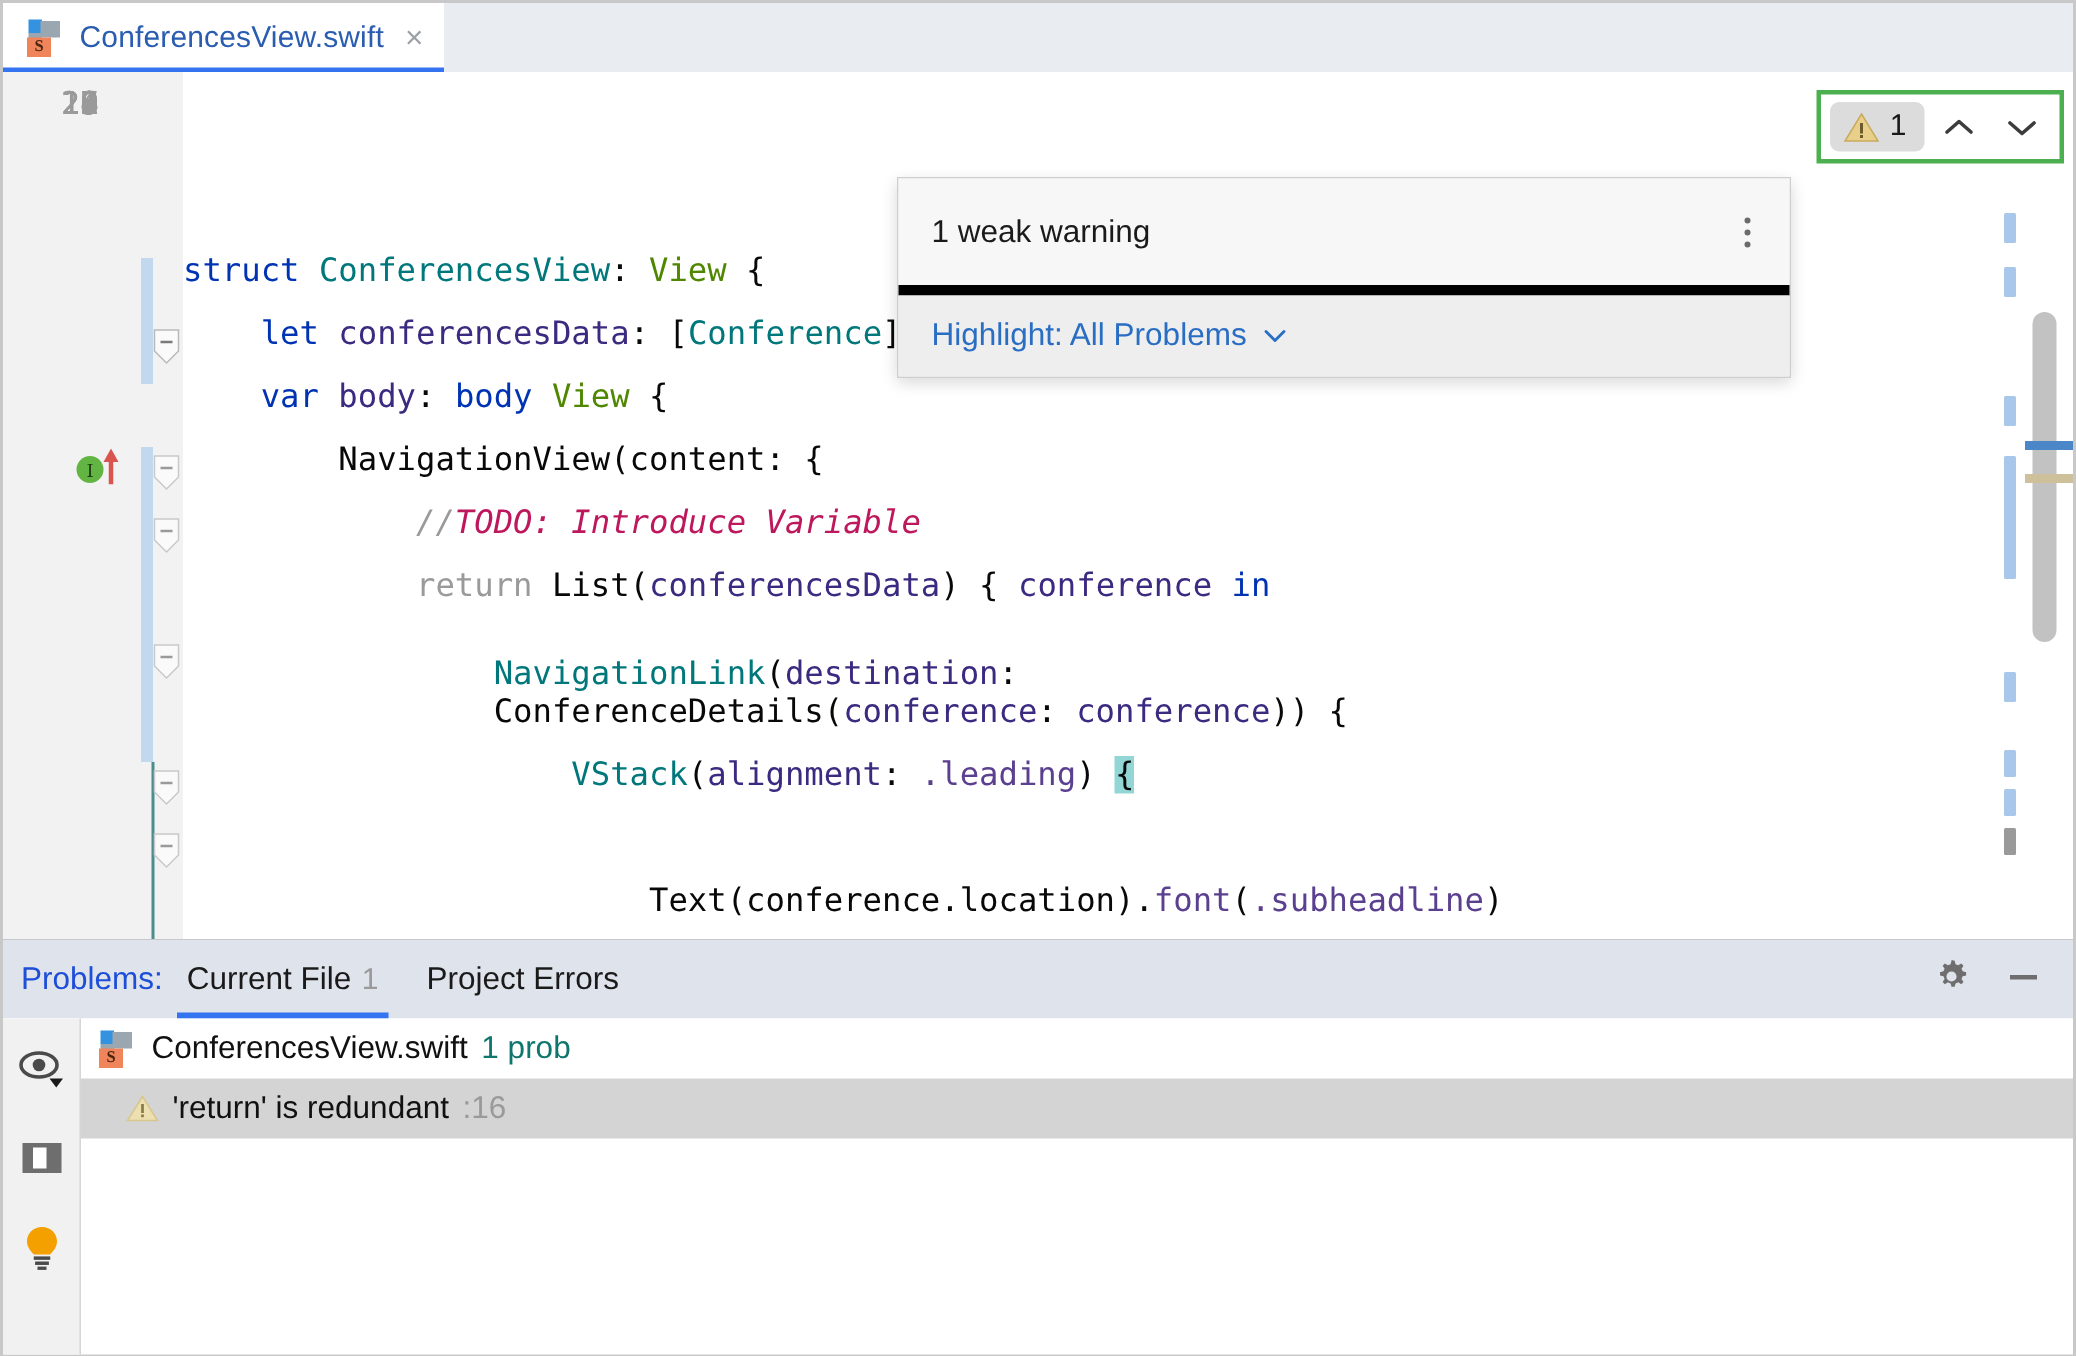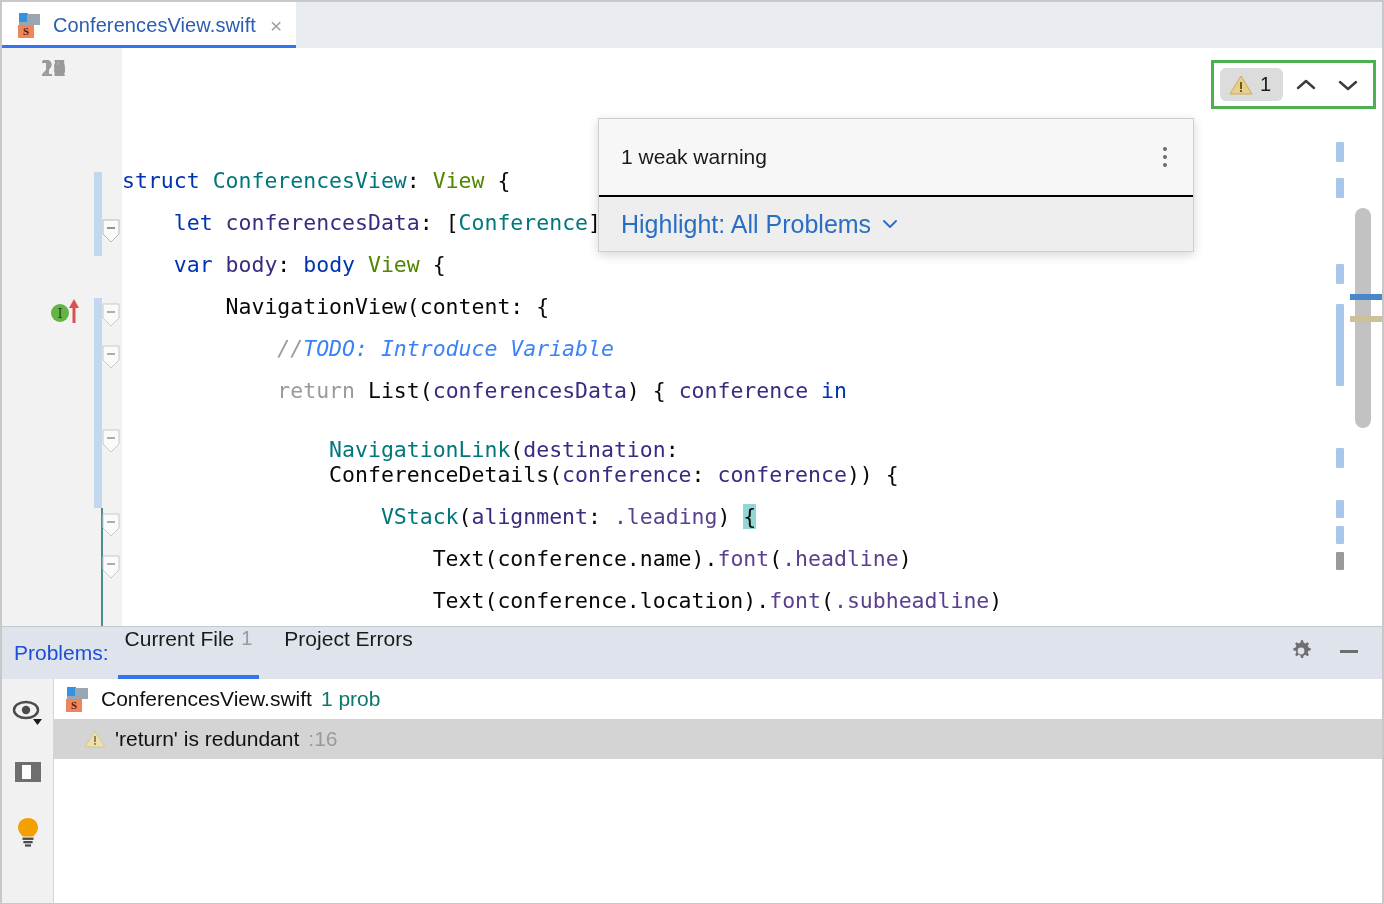--- a/index.html
+++ b/index.html
@@ -141,21 +141,21 @@
     width: 40px; height: 26px;
   }
 
   
   .kw  { color: #0033b3; }
   .typ { color: #00777b; }
   .prot{ color: #4f8700; }
   .param { color: #3b2a80; }
   .prop { color: #5b408f; }
   .dim { color: #9a9a9a; }
-  .todo{ color: #3b82f6; font-style: italic; }
+  .todo{ color: #be185d; font-style: italic; }
   .cmt { color: #9a9a9a; font-style: italic; }
   .brace-hl { background: #93d6d6; }
 
   
   .inspect-widget {
     position: absolute;
     right: 6px; top: 12px;
     display: flex; align-items: center;
     gap: 4px;
     padding: 5px 6px;
@@ -184,32 +184,32 @@
     border: 1px solid #cfcfcf;
     box-shadow: 0 3px 10px rgba(0,0,0,.16);
     z-index: 40;
   }
   .popup-top {
     height: 78px;
     display: flex; align-items: center;
     justify-content: space-between;
     padding: 0 20px 0 22px;
     background: #f7f7f7;
-    border-bottom: 2px solid #000000;
+    border-bottom: 7px solid #000000;
   }
   .popup-title { font-size: 21px; color: #1a1a1a; }
   .kebab { display: flex; flex-direction: column; gap: 4px; padding: 6px; }
   .kebab i { width: 4px; height: 4px; border-radius: 50%; background: #6b6b6b; display: block; }
   .popup-bottom {
     height: 54px;
     display: flex; align-items: center; gap: 10px;
     padding: 0 22px;
     background: #eeeeee;
   }
-  .popup-link { font-size: 25px; color: #2a6ec4; }
+  .popup-link { font-size: 21px; color: #2a6ec4; }
 
   
   .marker-col {
     position: absolute;
     right: 34px; top: 0; width: 12px; height: 578px;
   }
   .mk { position: absolute; width: 8px; border-radius: 1px; }
   .scroll-col {
     position: absolute; right: 6px; top: 0; width: 26px; height: 578px;
   }
@@ -234,21 +234,21 @@
     background: #dfe3eb;
     display: flex; align-items: center;
   }
   .panel-head-label {
     font-size: 21px; color: #1d4ed8;
     padding-left: 12px;
   }
   .ptab {
     position: relative;
     height: 52px;
-    display: flex; align-items: flex-start; gap: 7px;
+    display: flex; align-items: center; gap: 7px;
     padding: 0 16px;
     font-size: 21px;
     color: #1a1a1a;
   }
   .ptab.active::after {
     content: ""; position: absolute;
     left: 9px; right: 9px; bottom: 0; height: 4px;
     background: #3574f0;
   }
   .ptab .cnt { color: #9a9a9a; font-size: 20px; }
@@ -393,21 +393,20 @@
       <div class="line" style="top:280px">            <span class="cmt">//</span><span class="todo">TODO: Introduce Variable</span></div>
 
       <div class="line" style="top:322px">            <span class="dim">return</span> List(<span class="param">conferencesData</span>) { <span class="param">conference</span> <span class="kw">in</span></div>
 
       <div class="line" style="top:381px">                <span class="typ">NavigationLink</span>(<span class="param">destination</span>:</div>
 
       <div class="line" style="top:406px">                ConferenceDetails(<span class="param">conference</span>: <span class="param">conference</span>)) {</div>
 
       <div class="line" style="top:448px">                    <span class="typ">VStack</span>(<span class="param">alignment</span>: <span class="prop">.leading</span>) <span class="brace-hl">{</span></div>
 
-      <div class="line" style="top:490px">                        Text(conference.name).<span class="prop">font</span>(<span class="prop">.headline</span>)</div>
 
       <div class="line" style="top:532px">                        Text(conference.location).<span class="prop">font</span>(<span class="prop">.subheadline</span>)</div>
     </div>
 
     <div class="marker-col">
       <div class="mk" style="top:94px;height:20px;background:#a8c7ea"></div>
       <div class="mk" style="top:130px;height:20px;background:#a8c7ea"></div>
       <div class="mk" style="top:216px;height:20px;background:#a8c7ea"></div>
       <div class="mk" style="top:256px;height:82px;background:#a8c7ea"></div>
       <div class="mk" style="top:400px;height:20px;background:#a8c7ea"></div>

